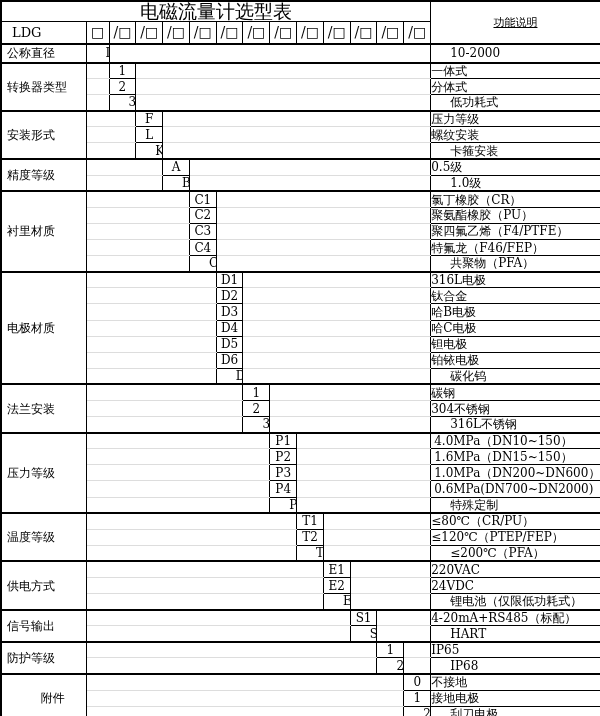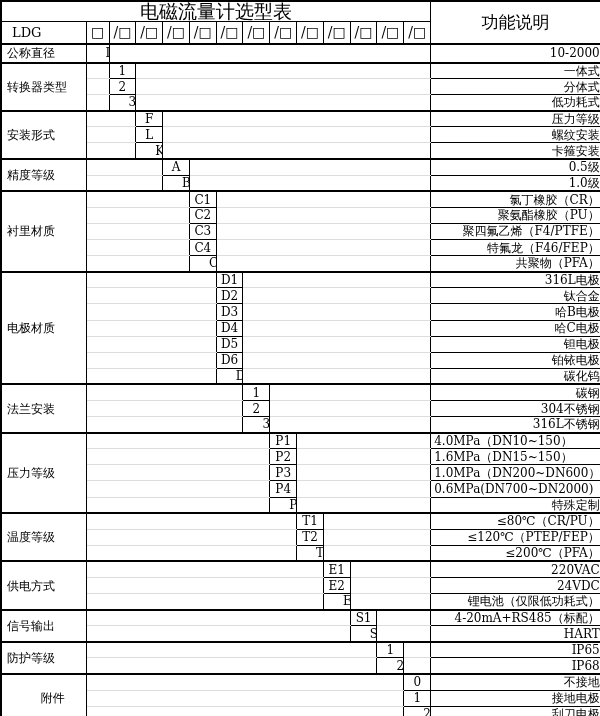--- a/index.html
+++ b/index.html
@@ -4,28 +4,28 @@
 <style>
   html,body{margin:0;padding:0;background:#fff;}
   body{width:600px;font-family:"DejaVu Serif","Liberation Serif",serif;color:#000;}
   table{border-collapse:collapse;table-layout:fixed;width:600px;height:716px;border:2px solid #000;}
   td{font-size:12px;line-height:1;padding:0;white-space:nowrap;overflow:hidden;vertical-align:middle;}
   tr{height:16.1px;}
   tr.r-title{height:14px;}
   tr.r-ldg{height:22px;}
   tr.r-dn{height:19px;}
   .title{text-align:center;font-size:19px;border-bottom:1px solid #000;}
-  .desc-head{text-align:center;font-size:17px;border-left:1px solid #000;border-bottom:2px solid #000;}
+  .desc-head{text-align:center;font-size:11px;border-left:1px solid #000;border-bottom:2px solid #000;text-decoration:underline;}
   .ldg{text-align:left;padding-left:10px;font-size:13px;border:1px solid #000;border-bottom:2px solid #000;}
   .hbox{text-align:center;font-size:14px;border:1px solid #000;border-bottom:2px solid #000;}
   .lab{text-align:left;padding-left:5px;border-right:1px solid #000;border-bottom:2px solid #000;}
   .lab.ctr{text-align:center;padding-left:18px;margin-left:6px;}
   .code{text-align:center;border:1px solid #000;}
   .sp{border-bottom:1px solid #ddd;}
-  .desc{text-align:right;border-left:1px solid #000;border-bottom:1px solid #000;}
+  .desc{text-align:left;border-left:1px solid #000;border-bottom:1px solid #000;}
   .desc.lft{text-align:left;padding-left:3px;}
   tr .be{border-bottom:2px solid #000;padding-left:19px;}
 </style>
 </head>
 <body>
 
 <table>
 <colgroup>
 <col style="width:85px">
       <col style="width:23px">

